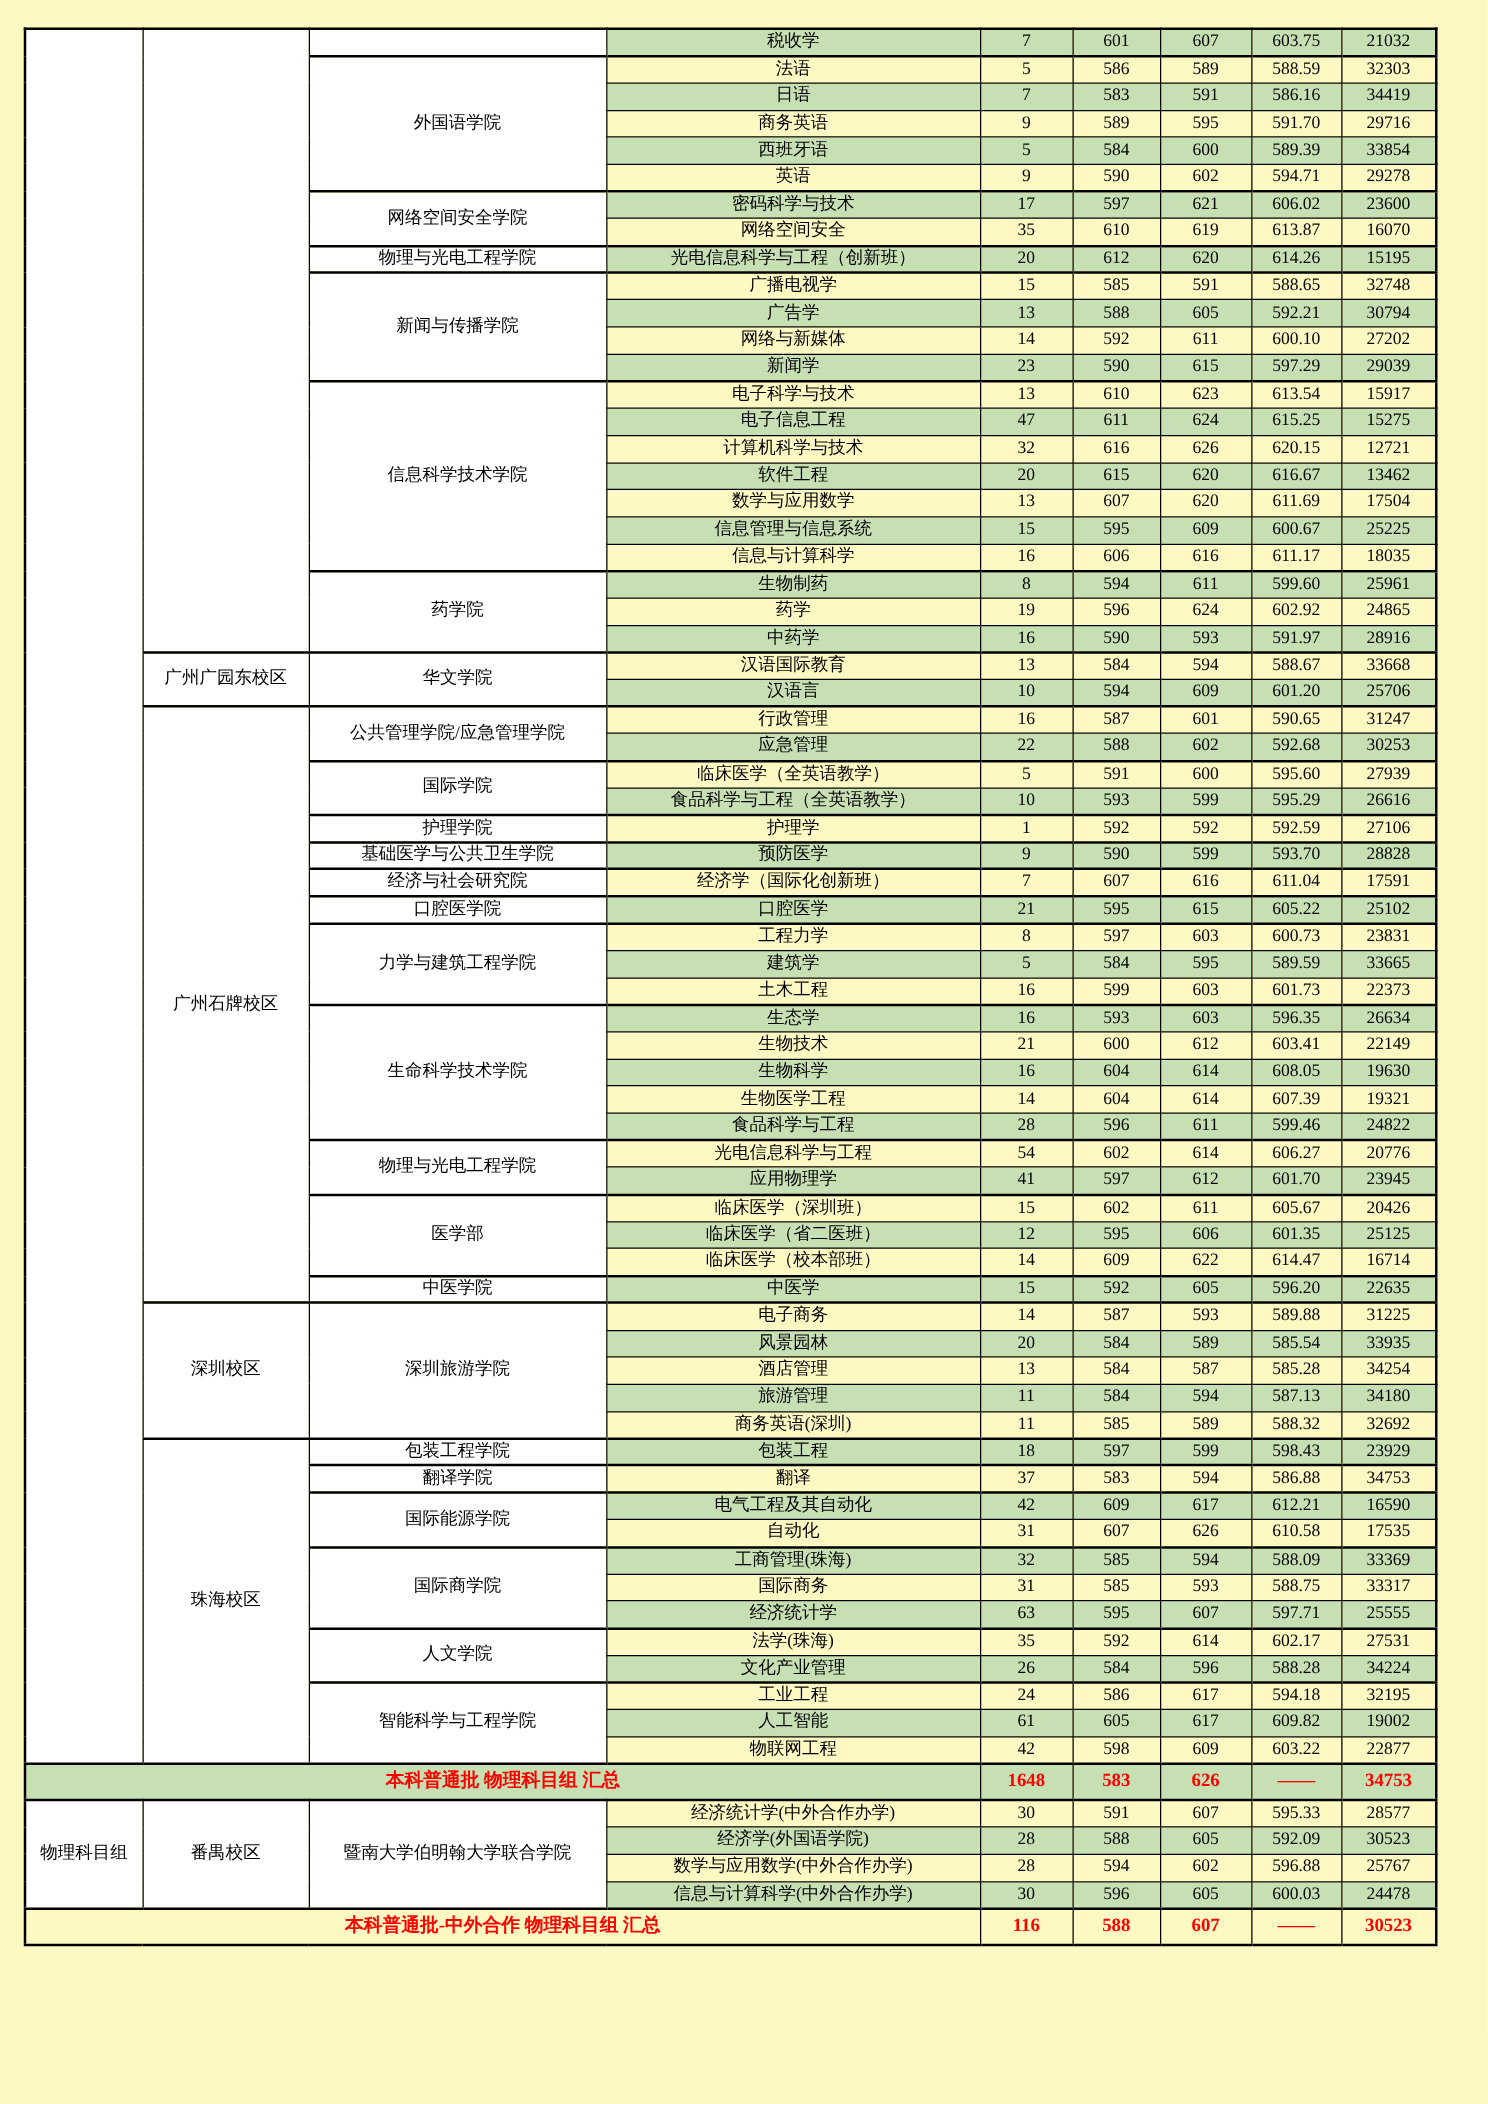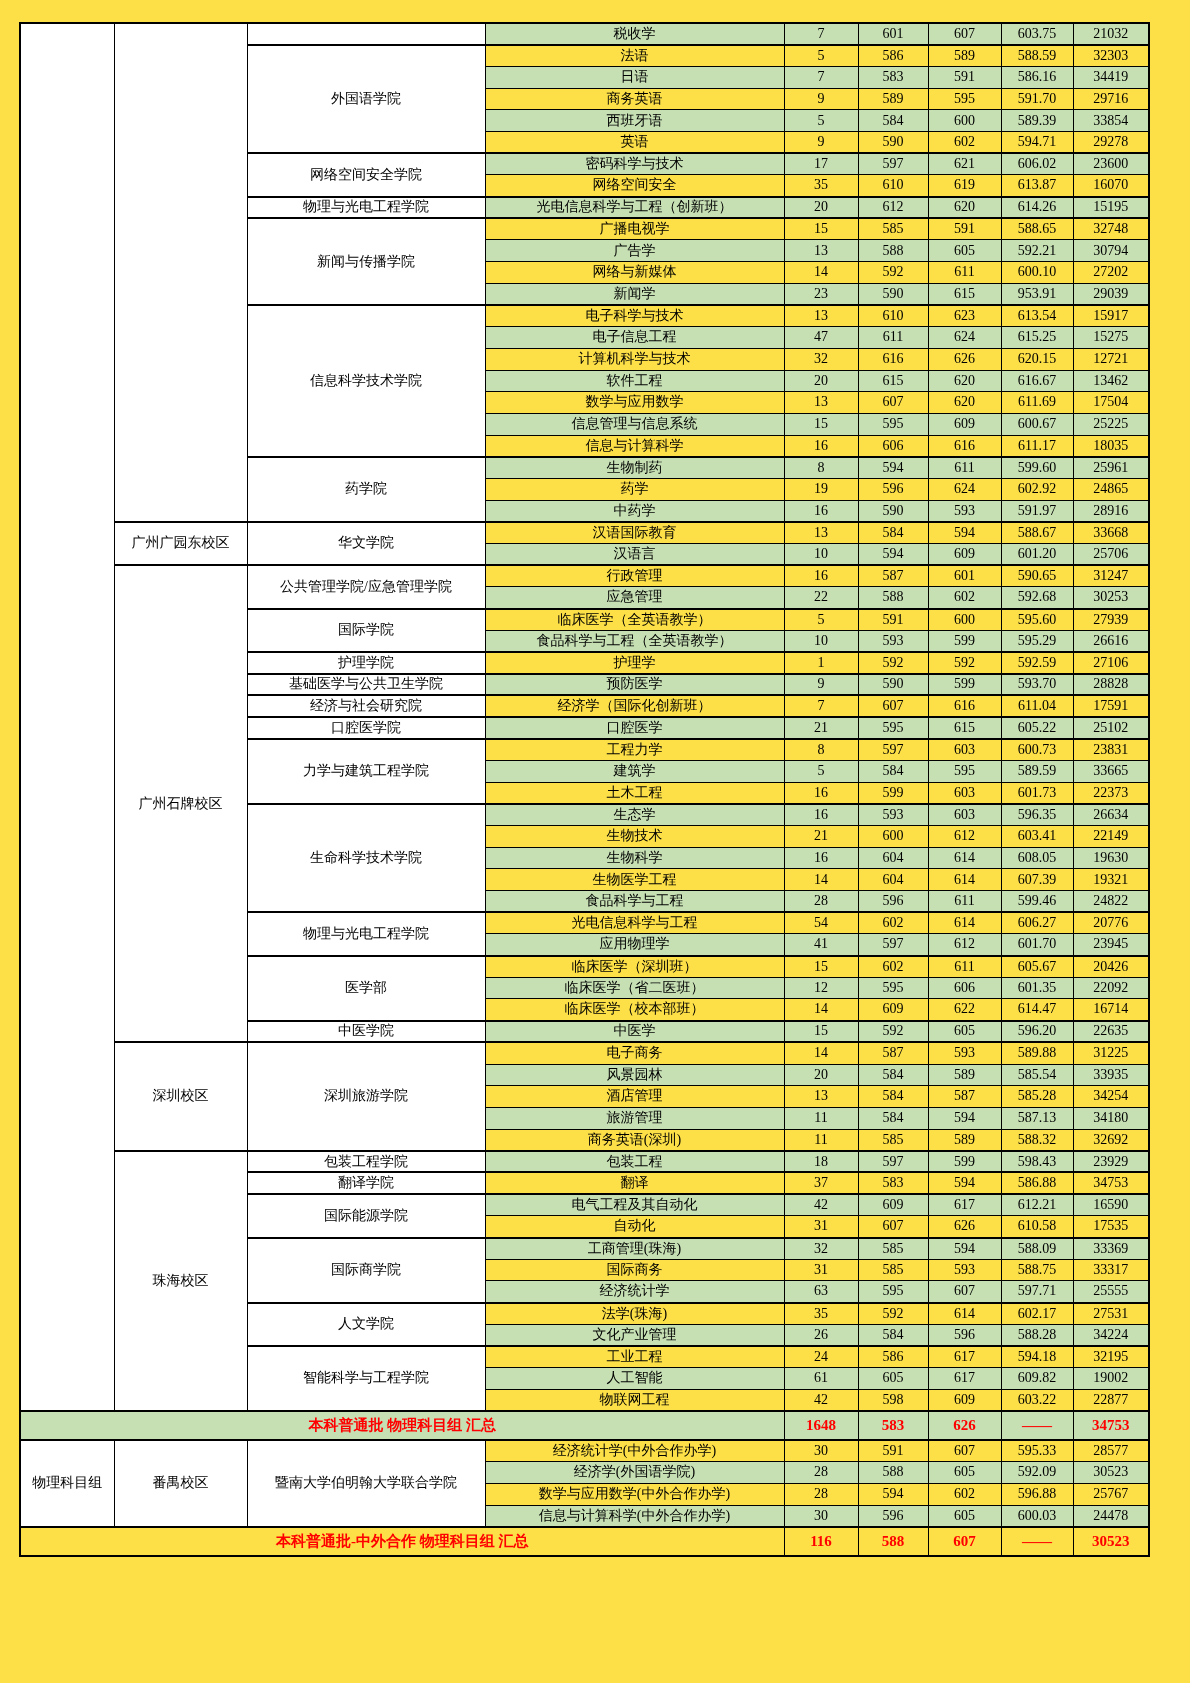--- a/index.html
+++ b/index.html
@@ -1,18 +1,18 @@
 <!DOCTYPE html>
 <html style="--green: #c6e0b4; --red: #ff0000; --border: #000000;"><head>
 <meta charset="utf-8">
 <title>Admissions Table</title>
 <style>
   html,body{margin:0;padding:0;background:#ffffff;}
   body{width:1190px;height:1683px;font-family:"Liberation Serif","DejaVu Serif",serif;}
-  .page{position:relative;width:1190px;height:1683px;background:#fde047;overflow:hidden;}
+  .page{position:relative;width:1190px;height:1683px;background:#fef9c3;overflow:hidden;}
   table.admissions{
     position:absolute;left:19px;top:22px;width:1129px;
     border-collapse:collapse;table-layout:fixed;
     border:2px solid var(--border,#000);
   }
   td{
     border:1px solid var(--border,#000);
     text-align:center;vertical-align:middle;
     font-size:14px;color:#000;padding:0 1px;
     line-height:1.15;overflow:hidden;white-space:nowrap;
@@ -146,21 +146,21 @@
           <td class="cell-num">592</td>
           <td class="cell-num">611</td>
           <td class="cell-num">600.10</td>
           <td class="cell-num">27202</td>
         </tr>
         <tr class="r college-end">
           <td class="cell-major g">新闻学</td>
           <td class="cell-num g">23</td>
           <td class="cell-num g">590</td>
           <td class="cell-num g">615</td>
-          <td class="cell-num g">953.91</td>
+          <td class="cell-num g">597.29</td>
           <td class="cell-num g">29039</td>
         </tr>
         <tr class="r">
           <td class="cell-college" rowspan="7">信息科学技术学院</td>
           <td class="cell-major">电子科学与技术</td>
           <td class="cell-num">13</td>
           <td class="cell-num">610</td>
           <td class="cell-num">623</td>
           <td class="cell-num">613.54</td>
           <td class="cell-num">15917</td>
@@ -418,21 +418,21 @@
           <td class="cell-num">611</td>
           <td class="cell-num">605.67</td>
           <td class="cell-num">20426</td>
         </tr>
         <tr class="r">
           <td class="cell-major g">临床医学（省二医班）</td>
           <td class="cell-num g">12</td>
           <td class="cell-num g">595</td>
           <td class="cell-num g">606</td>
           <td class="cell-num g">601.35</td>
-          <td class="cell-num g">22092</td>
+          <td class="cell-num g">25125</td>
         </tr>
         <tr class="r college-end">
           <td class="cell-major">临床医学（校本部班）</td>
           <td class="cell-num">14</td>
           <td class="cell-num">609</td>
           <td class="cell-num">622</td>
           <td class="cell-num">614.47</td>
           <td class="cell-num">16714</td>
         </tr>
         <tr class="r college-end">

